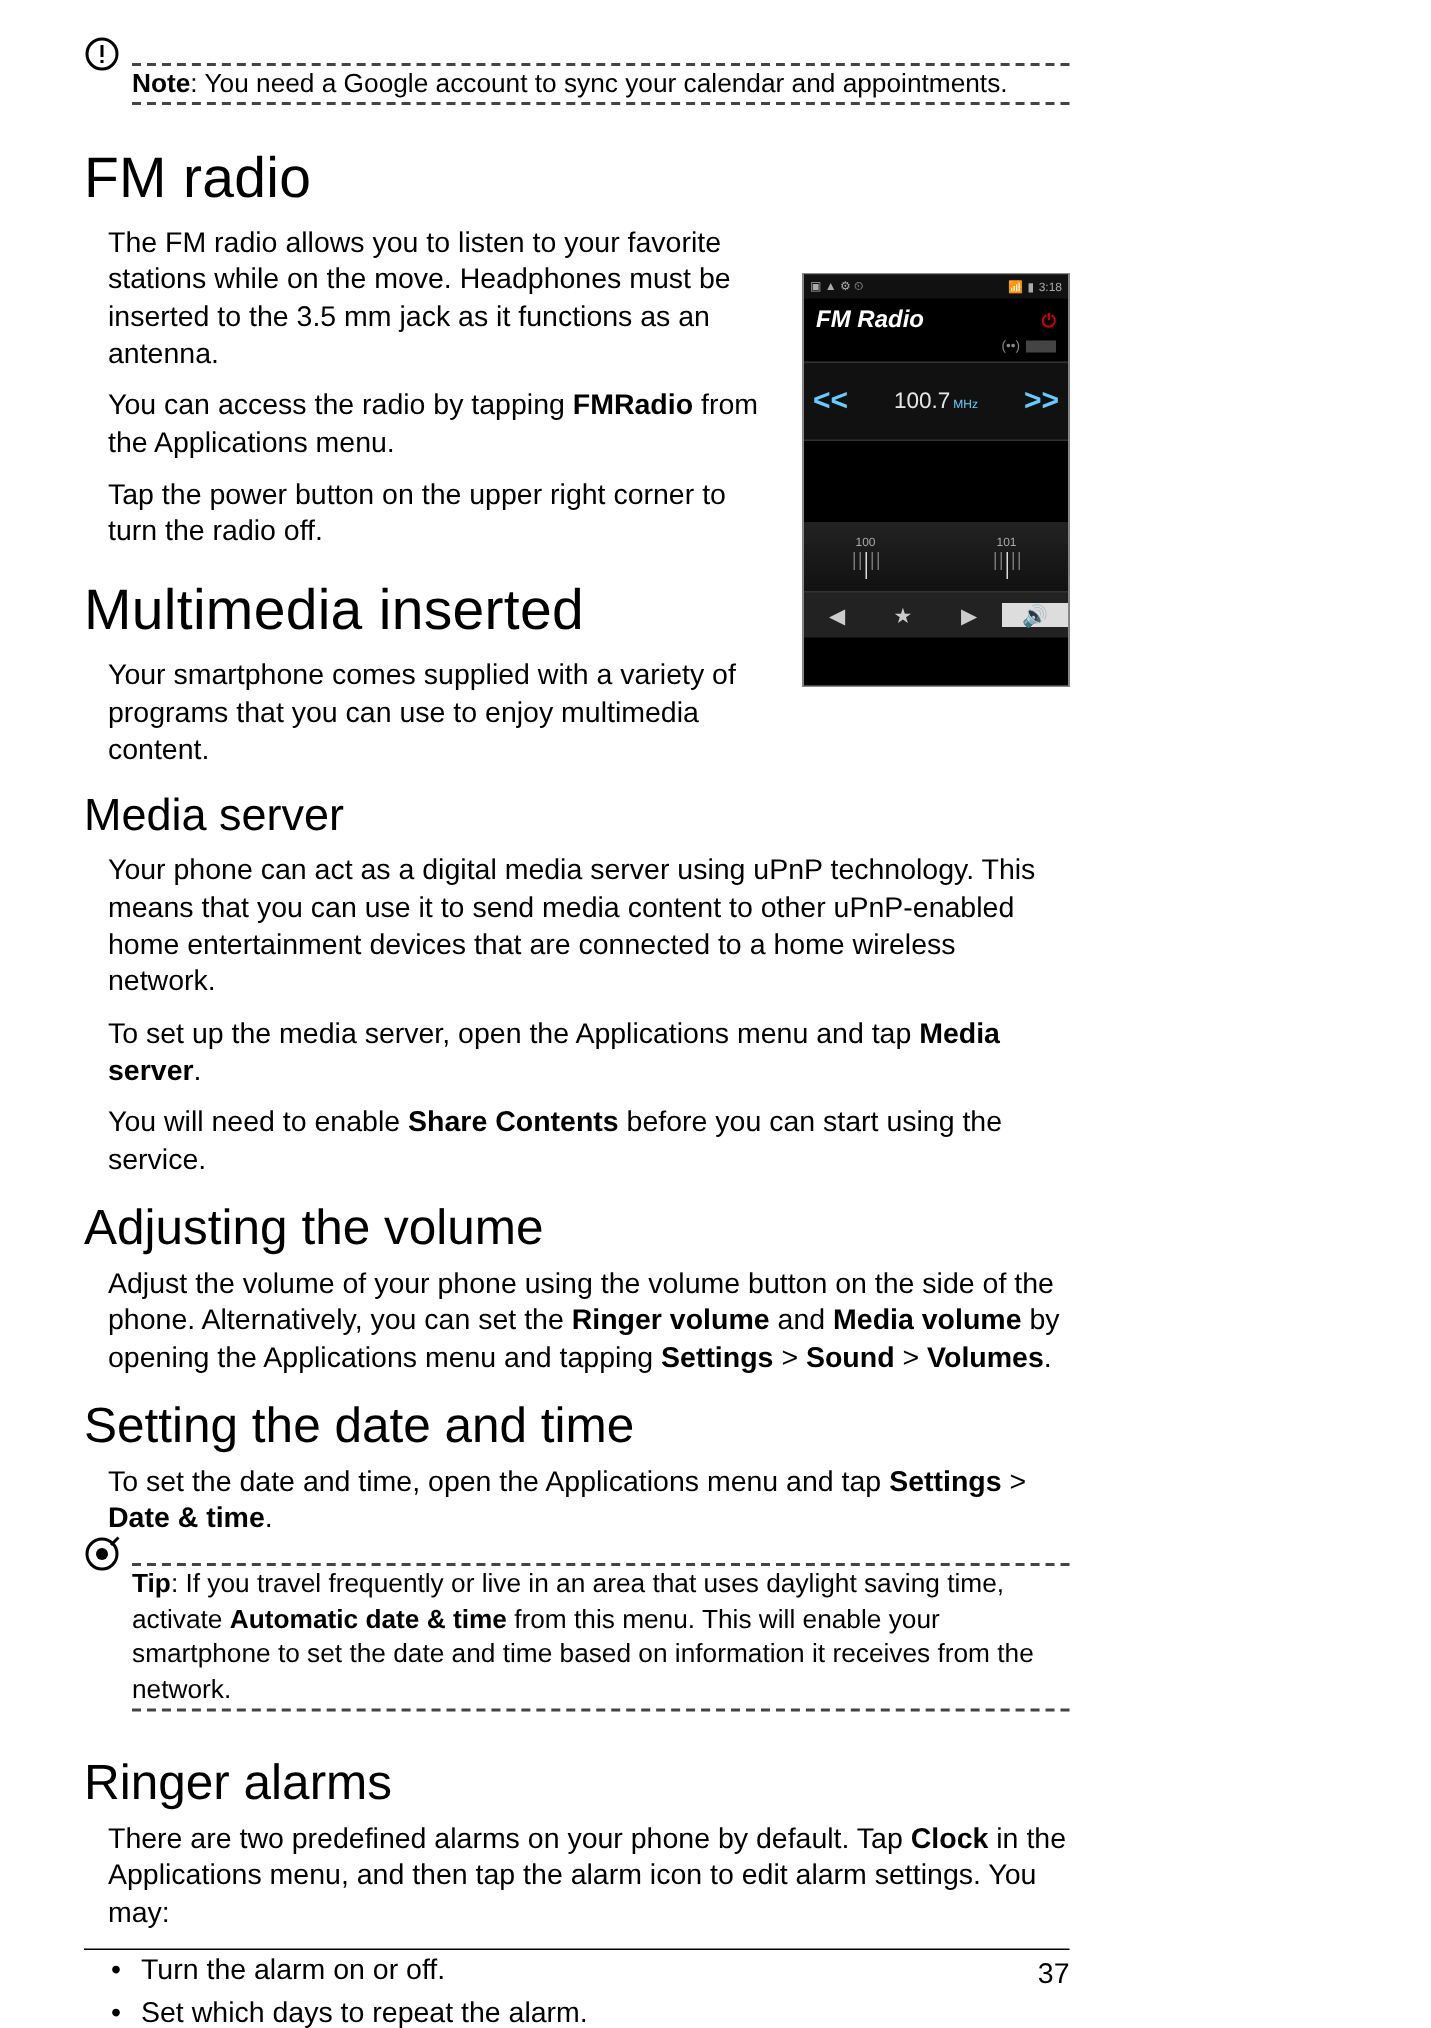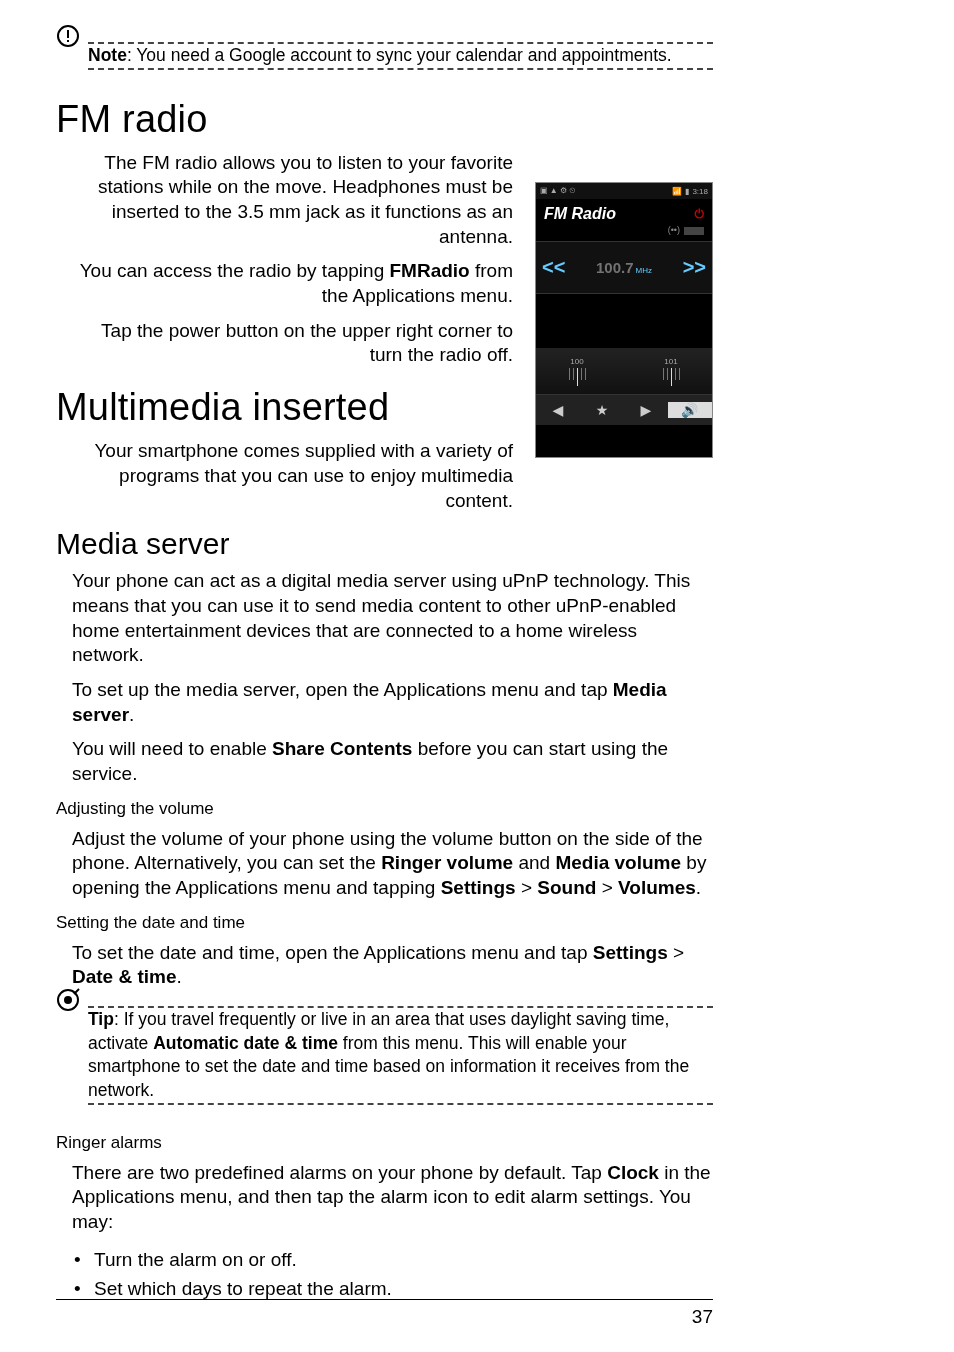--- a/index.html
+++ b/index.html
@@ -50,34 +50,33 @@
     font-weight: 400;
     margin: 18px 0 10px 0;
     letter-spacing: 0.2px;
   }
   .h2 {
     font-size: 30px;
     font-weight: 400;
     margin: 14px 0 6px 0;
   }
   .h3 {
-    font-size: 17px;
+    font-size: 33px;
     font-weight: 400;
     margin: 12px 0 4px 0;
   }
 
   
   .body {
     font-size: 19px;
     line-height: 1.3;
     margin: 8px 0 10px 16px;
   }
   .body-narrow {
     padding-right: 200px;
-    text-align: right;
   }
 
   
   .bullets {
     margin: 6px 0 0 16px;
     padding: 0;
     list-style: none;
   }
   .bullets li {
     font-size: 19px;
@@ -140,23 +139,23 @@
     background: #111;
     border-top:1px solid #333;
     border-bottom:1px solid #333;
   }
   .phone-tune .arrow {
     color: #6cf;
     font-size: 20px;
     font-weight: bold;
   }
   .phone-tune .freq {
-    color: #737373;
+    color: #e5e5e5;
     font-size: 15px;
-    font-weight: bold;
+    font-weight: normal;
   }
   .phone-tune .mhz {
     color: #6cf;
     font-size: 8px;
     margin-left: 2px;
   }
   .phone-space { height: 54px; background:#000;}
   .phone-dial {
     height: 46px;
     background: linear-gradient(#222,#111);

